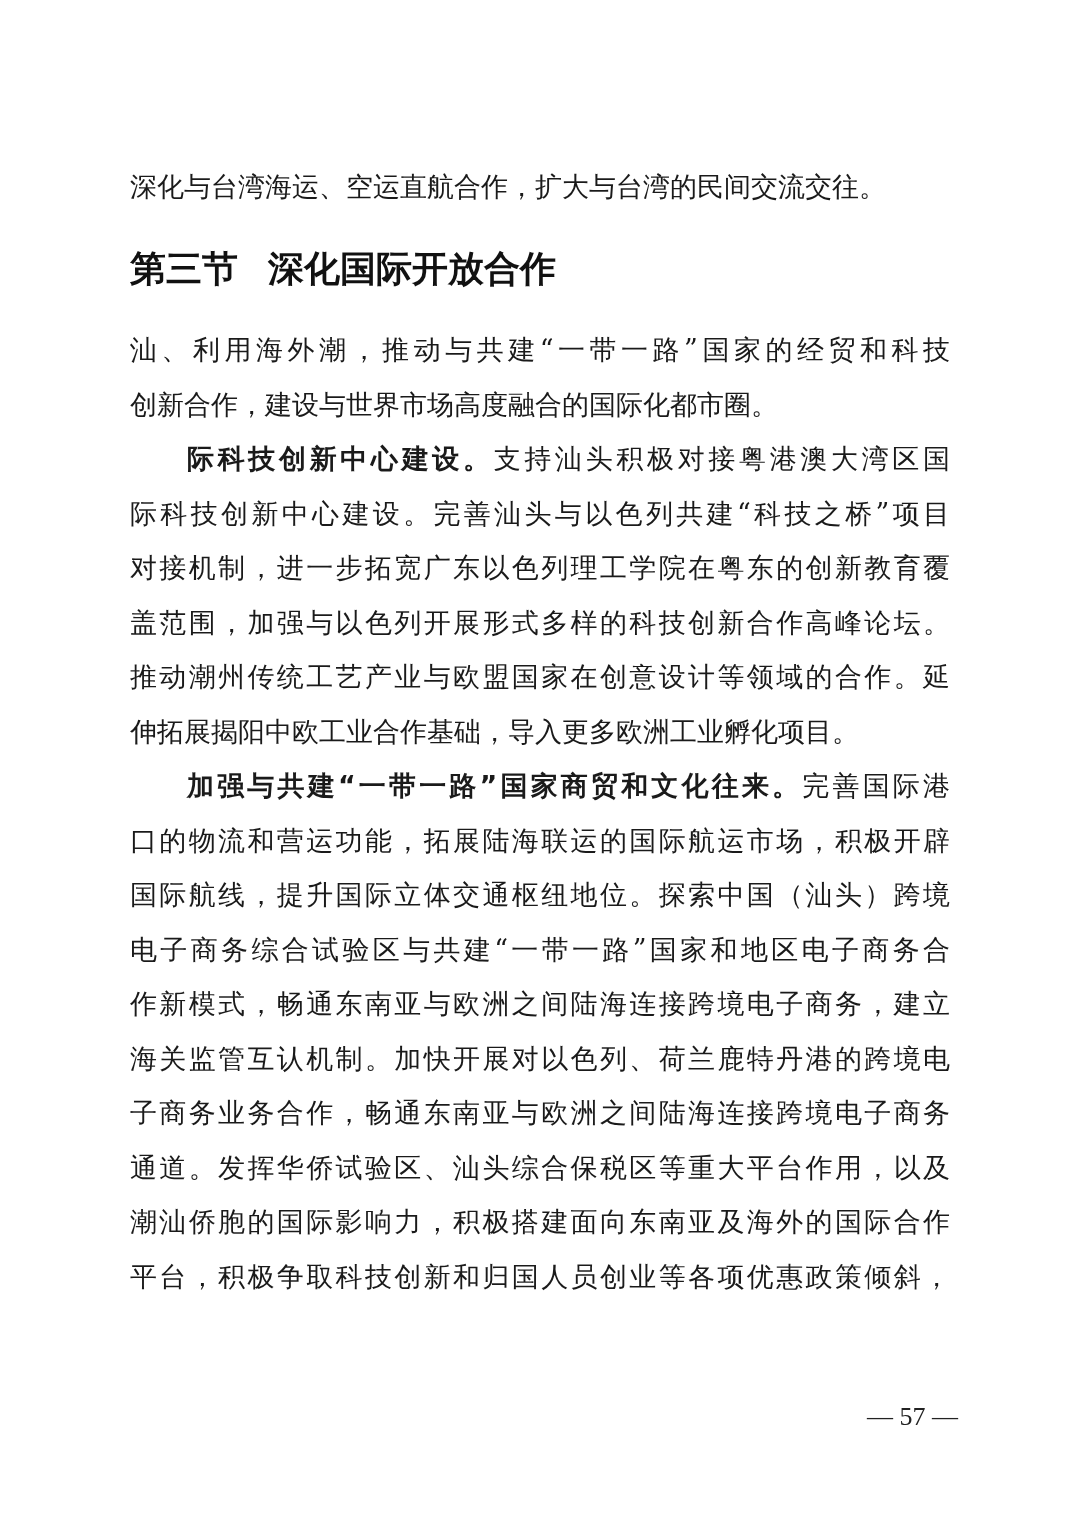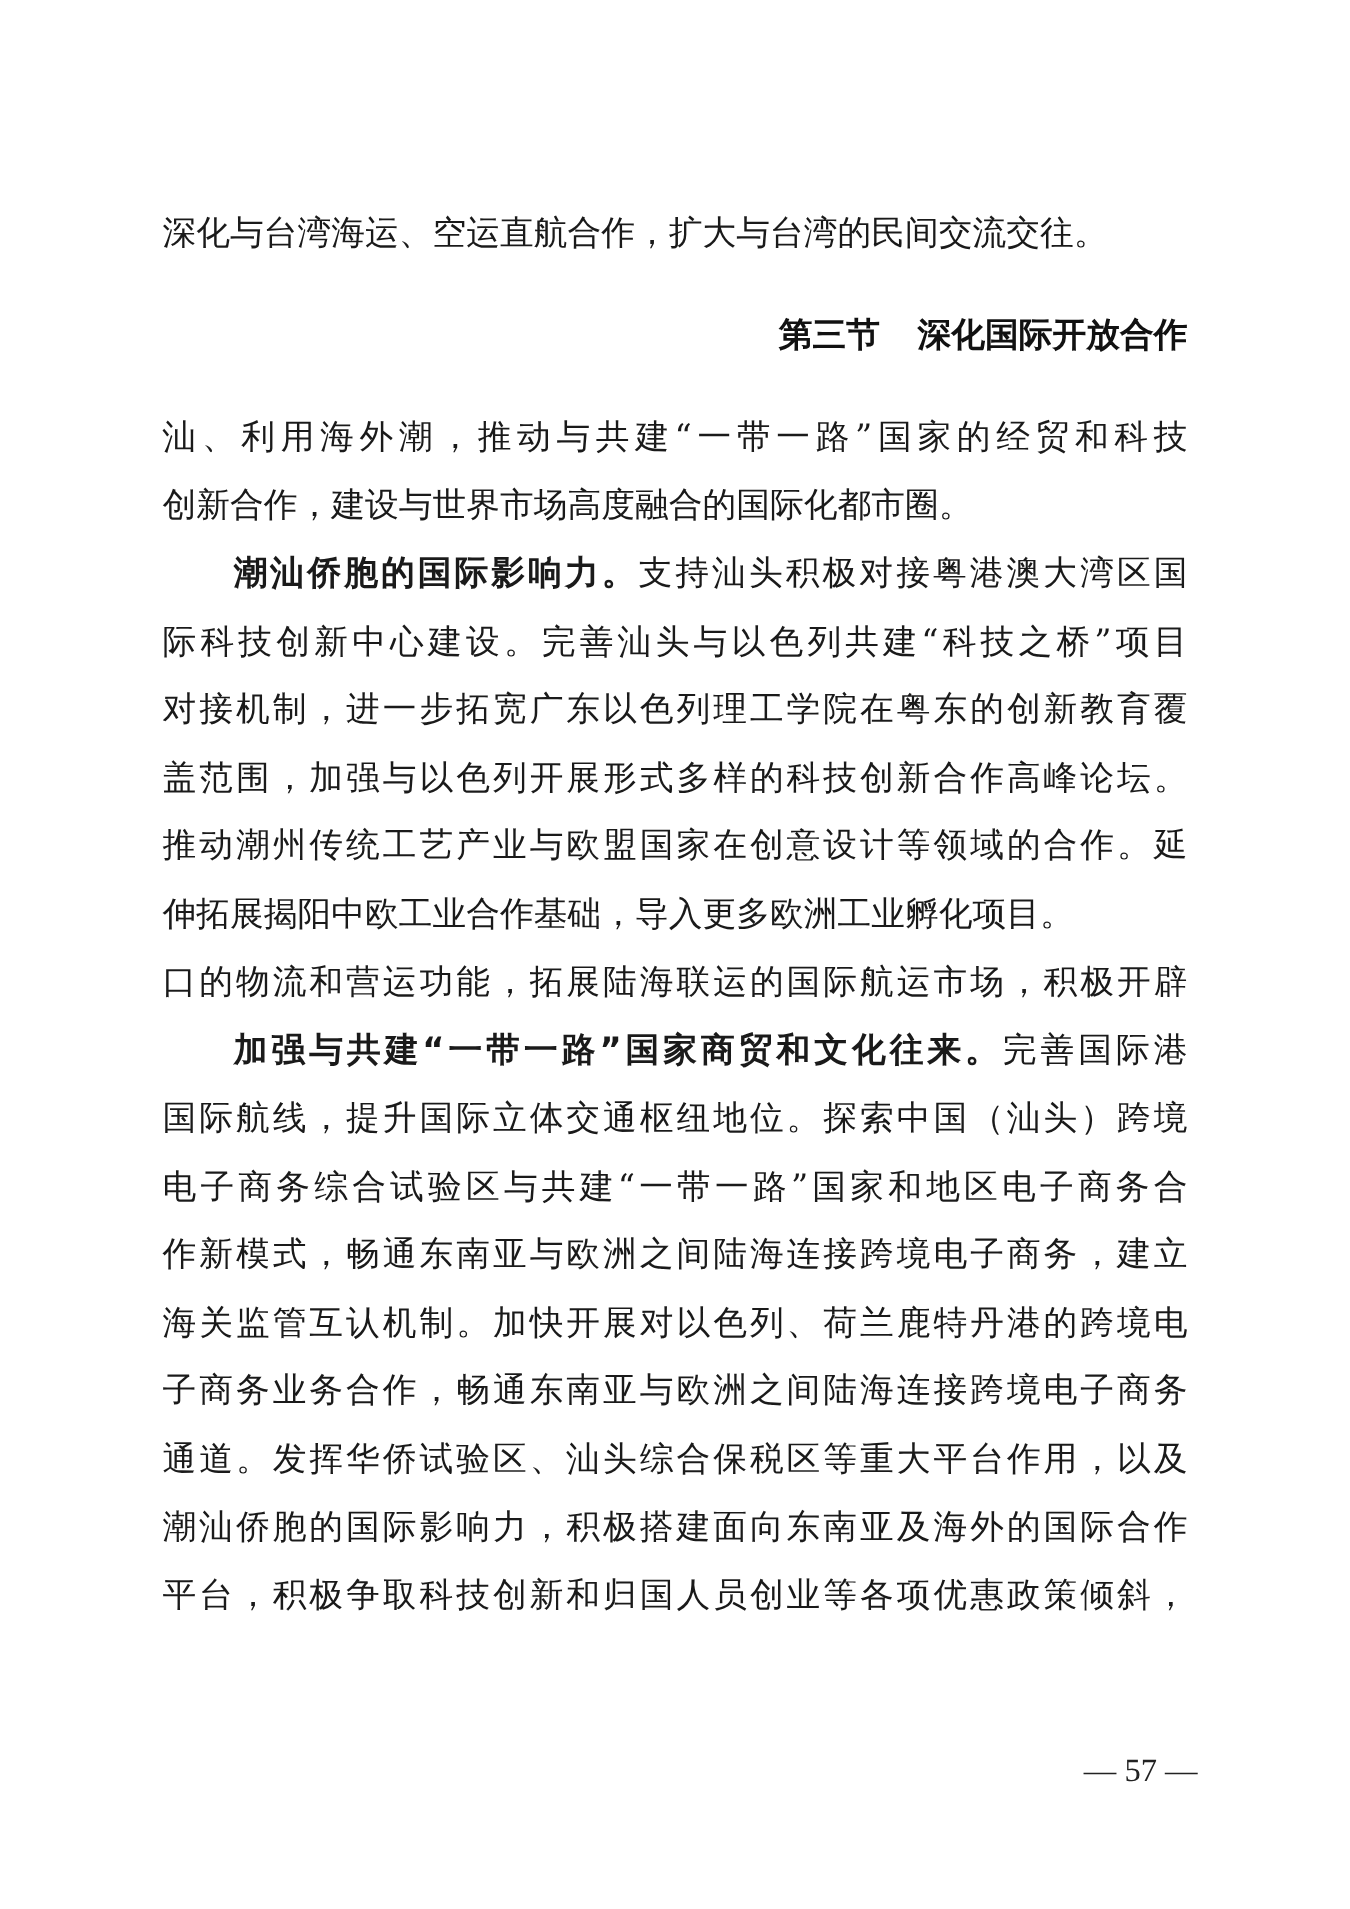--- a/index.html
+++ b/index.html
@@ -10,23 +10,23 @@
     color: #1a1a1a;
   }
   .line {
     height: 54.5px; line-height: 54.5px; font-size: 27px;
     white-space: nowrap; text-align: justify; text-align-last: justify;
     letter-spacing: 0;
   }
   .line.last { text-align-last: left; }
   .indent { padding-left: 57px; }
   .heading {
-    height: 54.5px; line-height: 54.5px; font-size: 27px;
+    height: 54.5px; line-height: 54.5px; font-size: 36px;
     font-family: "DejaVu Sans", "Liberation Sans", sans-serif; font-weight: bold;
-    text-align: right; margin-top: 27px; margin-bottom: 27px; color: #111;
+    text-align: left; margin-top: 27px; margin-bottom: 27px; color: #111;
   }
   .heading .gap { display: inline-block; width: 30px; }
   .bold { font-family: "DejaVu Sans", "Liberation Sans", sans-serif; font-weight: bold; }
   .pagenum {
     position: absolute; left: 838px; top: 1402px; width: 120px;
     font-family: "Liberation Serif", "DejaVu Serif", serif; font-size: 26px;
     color: #222; text-align: right; white-space: nowrap;
   }
 </style>
 </head>
@@ -38,31 +38,31 @@
   <div class="heading">
     <span>第三节</span><span class="gap"></span><span>深化国际开放合作</span>
   </div>
 
   <div>
     <div class="line">汕、利用海外潮，推动与共建“一带一路”国家的经贸和科技</div>
     <div class="line last">创新合作，建设与世界市场高度融合的国际化都市圈。</div>
   </div>
 
   <div>
-    <div class="line indent"><span class="bold">潮汕侨胞的国际影响力。</span><span>支持汕头积极对接粤港澳大湾区国</span></div>
+    <div class="line indent"><span class="bold">际科技创新中心建设。</span><span>支持汕头积极对接粤港澳大湾区国</span></div>
     <div class="line">际科技创新中心建设。完善汕头与以色列共建“科技之桥”项目</div>
     <div class="line">对接机制，进一步拓宽广东以色列理工学院在粤东的创新教育覆</div>
     <div class="line">盖范围，加强与以色列开展形式多样的科技创新合作高峰论坛。</div>
     <div class="line">推动潮州传统工艺产业与欧盟国家在创意设计等领域的合作。延</div>
     <div class="line last">伸拓展揭阳中欧工业合作基础，导入更多欧洲工业孵化项目。</div>
   </div>
 
   <div>
+    <div class="line indent"><span class="bold">加强与共建“一带一路”国家商贸和文化往来。</span><span>完善国际港</span></div>
     <div class="line">口的物流和营运功能，拓展陆海联运的国际航运市场，积极开辟</div>
-    <div class="line indent"><span class="bold">加强与共建“一带一路”国家商贸和文化往来。</span><span>完善国际港</span></div>
     <div class="line">国际航线，提升国际立体交通枢纽地位。探索中国（汕头）跨境</div>
     <div class="line">电子商务综合试验区与共建“一带一路”国家和地区电子商务合</div>
     <div class="line">作新模式，畅通东南亚与欧洲之间陆海连接跨境电子商务，建立</div>
     <div class="line">海关监管互认机制。加快开展对以色列、荷兰鹿特丹港的跨境电</div>
     <div class="line">子商务业务合作，畅通东南亚与欧洲之间陆海连接跨境电子商务</div>
     <div class="line">通道。发挥华侨试验区、汕头综合保税区等重大平台作用，以及</div>
     <div class="line">潮汕侨胞的国际影响力，积极搭建面向东南亚及海外的国际合作</div>
     <div class="line">平台，积极争取科技创新和归国人员创业等各项优惠政策倾斜，</div>
   </div>
 </div>

